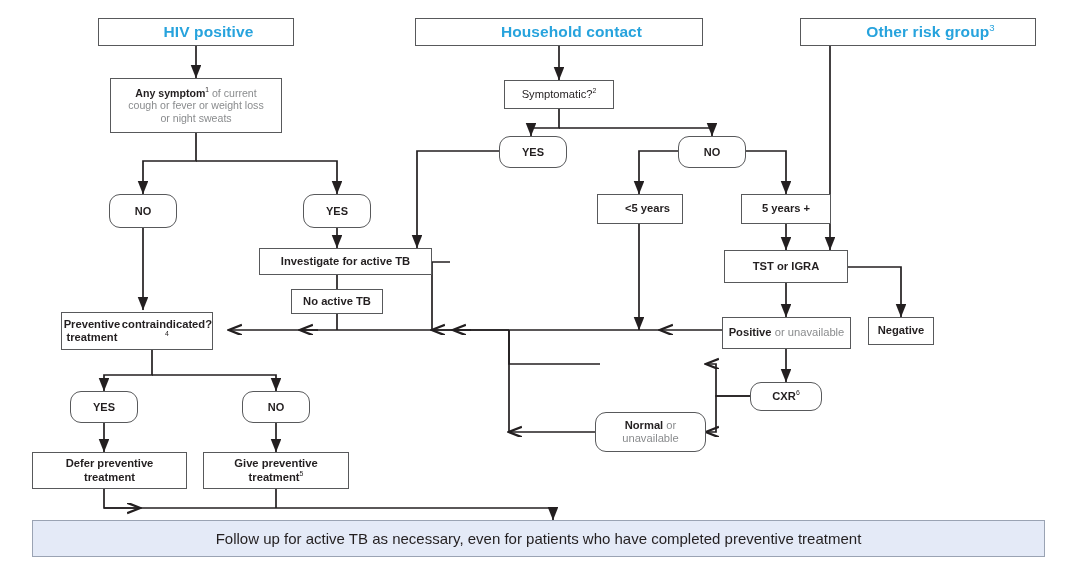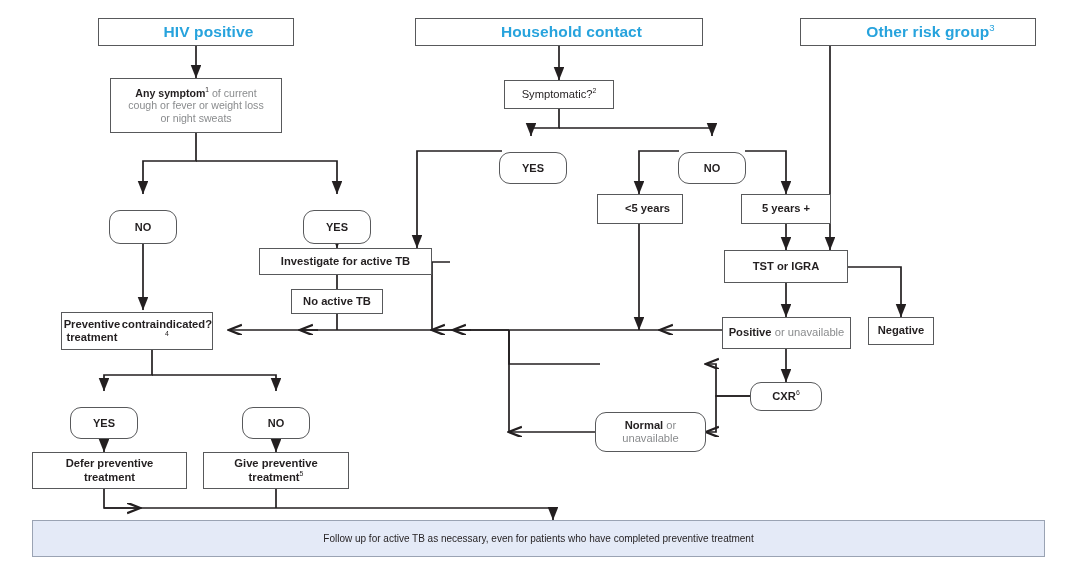--- a/index.html
+++ b/index.html
@@ -6,26 +6,26 @@
   html,body{margin:0;padding:0;background:#ffffff;}
   body{font-family:"Liberation Sans",sans-serif;}
   #stage{position:relative;width:1080px;height:573px;background:#ffffff;overflow:hidden;}
   #wires{position:absolute;left:0;top:0;width:1080px;height:573px;pointer-events:none;}
   .node{position:absolute;box-sizing:border-box;display:flex;align-items:center;justify-content:center;text-align:center;background:#ffffff;border:1.6px solid #58595b;color:#231f20;line-height:1.18;}
   .rect{border-radius:0;}
   .pill{border-radius:11px;}
   .hdr{border:1.6px solid #58595b;color:#27a3dd;font-weight:bold;font-size:15.5px;letter-spacing:.1px;padding-left:25px;}
   .sm{font-size:10.6px;}
   .md{font-size:11.2px;}
-  .pillt{font-size:11px;font-weight:bold;margin-top:16px;}
+  .pillt{font-size:11px;font-weight:bold;}
   .b{font-weight:bold;}
   .grey{color:#8a8c8e;font-weight:normal;}
   sup{font-size:.62em;vertical-align:super;line-height:0;font-weight:normal;}
   .banner{position:absolute;box-sizing:border-box;background:#e4eaf7;border:1.6px solid #9aa3b3;
-          display:flex;align-items:center;justify-content:center;font-size:10px;color:#231f20;}
+          display:flex;align-items:center;justify-content:center;font-size:15px;color:#231f20;}
   .lbl{display:block;}
 </style>
 </head>
 <body>
 
 <div id="stage">
 
   <svg id="wires" viewBox="0 0 1080 573" xmlns="http://www.w3.org/2000/svg">
     <defs>
       <marker id="ar" markerWidth="9" markerHeight="9" refX="7.6" refY="3.1" orient="auto" markerUnits="strokeWidth">

